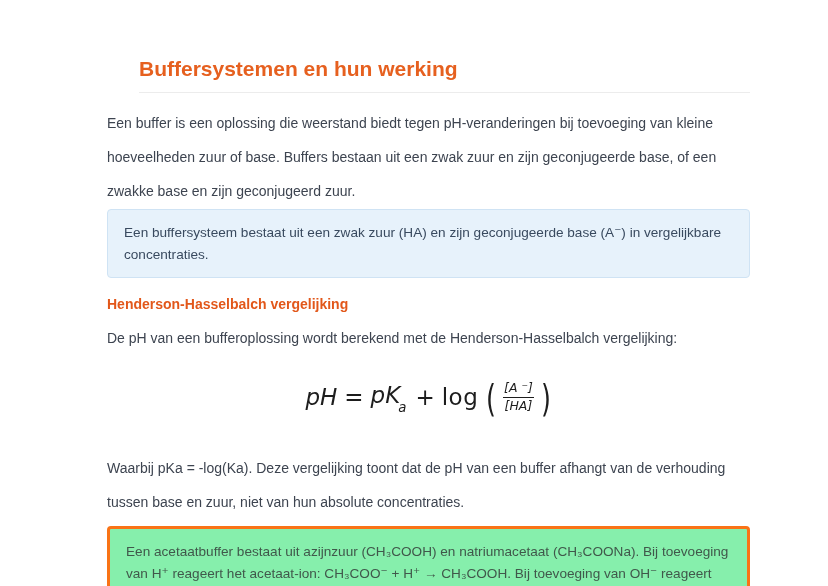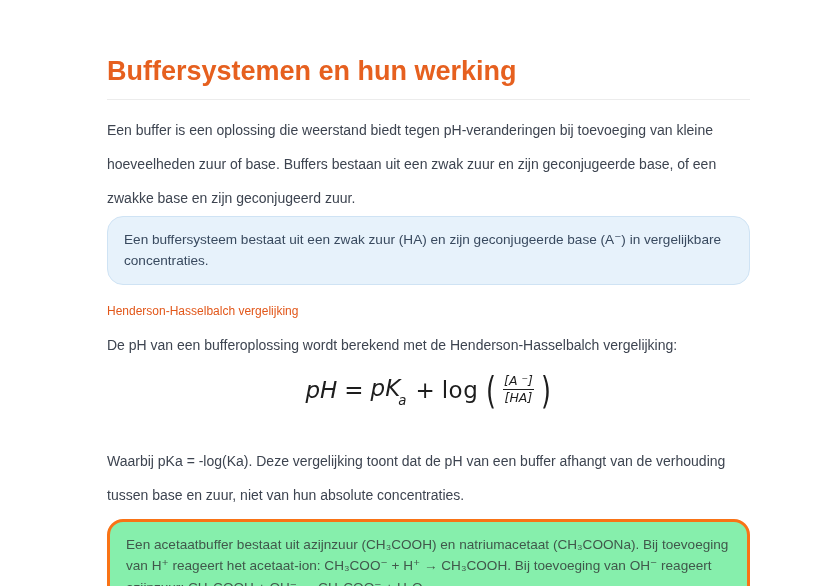--- a/index.html
+++ b/index.html
@@ -1,43 +1,43 @@
 <!DOCTYPE html>
 <html><head>
 <meta charset="utf-8">
 <style>
   * { margin:0; padding:0; box-sizing:border-box; }
   html,body { width:828px; height:586px; background:#ffffff; overflow:hidden; }
   body { font-family:"Liberation Sans","DejaVu Sans",sans-serif; color:#3d4450; }
   .content { width:643px; margin-left:107px; padding-top:57px; }
 
   .page-title {
-    color:#e6601f; font-size:27px; font-weight:bold; line-height:1.1;
-    padding-bottom:12px; border-bottom:1px solid #ececec;
+    color:#e6601f; font-size:21px; font-weight:bold; line-height:1.1;
+    padding-bottom:12px; border-bottom:1px solid #ececec;margin-left:32px;
   }
   p.body-text { font-size:14px; line-height:34px; color:#3d4450; }
   .intro { margin-top:13px; }
 
   .callout {
-    font-size:13.6px; line-height:21.5px; border-radius:16px;
+    font-size:13.6px; line-height:21.5px; border-radius:4px;
     padding:12px 16px; margin-top:1px;
   }
   .callout.info {
     background:#e7f2fb; border:1px solid #cfe3f4; color:#394a5f;
   }
   .callout.example {
     background:#86efac; border:3px solid #f97316; color:#40584b; margin-top:7px;
   }
 
   .section-heading {
-    color:#e2571a; font-size:12px; font-weight:normal; line-height:18px; margin-top:17px;
+    color:#e2571a; font-size:14px; font-weight:bold; line-height:18px; margin-top:17px;
   }
   .eq-intro { margin-top:8px; line-height:25px; }
 
-  .formula-row { display:flex; justify-content:center; margin-top:4px; height:48px; align-items:center; }
+  .formula-row { display:flex; justify-content:center; margin-top:18px; height:48px; align-items:center; }
   .math {
     display:inline-flex; align-items:center; gap:7px;
     font-family:"DejaVu Sans","Liberation Sans",sans-serif;
     font-size:23px; color:#1d1d1d;
   }
   .math .it { font-style:italic; }
   .math sub.it { font-size:0.58em; font-style:italic; position:relative; top:0.25em; left:-2px; }
   .math .log { font-style:normal; letter-spacing:0.5px; }
   .paren { font-size:30px; font-weight:normal; transform:scaleY(1.25) scaleX(0.85); display:inline-block; }
   .frac { display:inline-flex; flex-direction:column; align-items:center; font-size:12.5px; font-style:italic; line-height:1.3; margin:0 -2px; }

